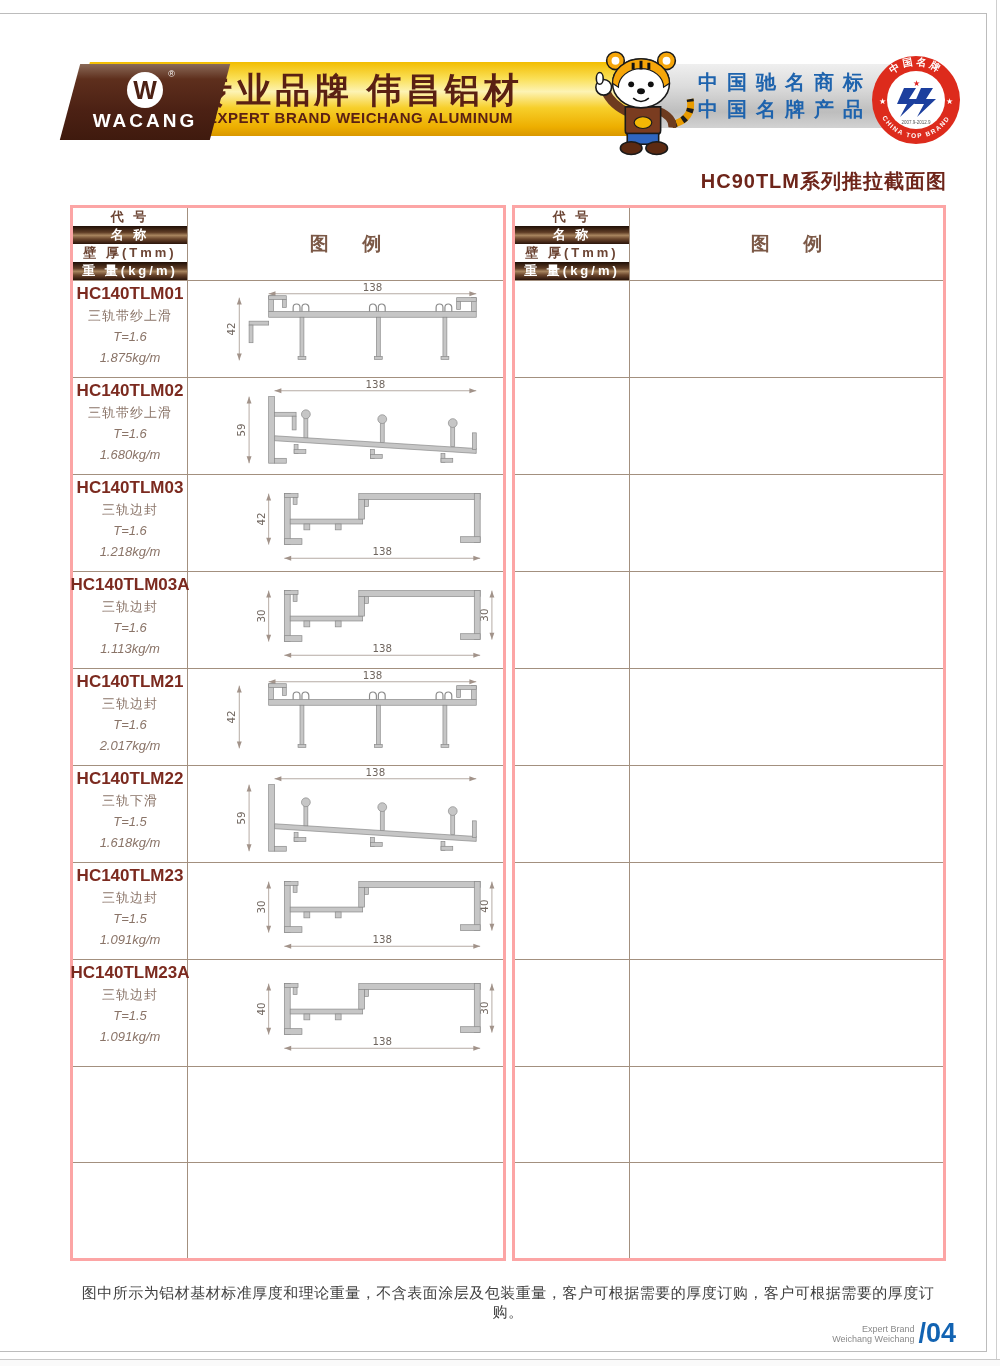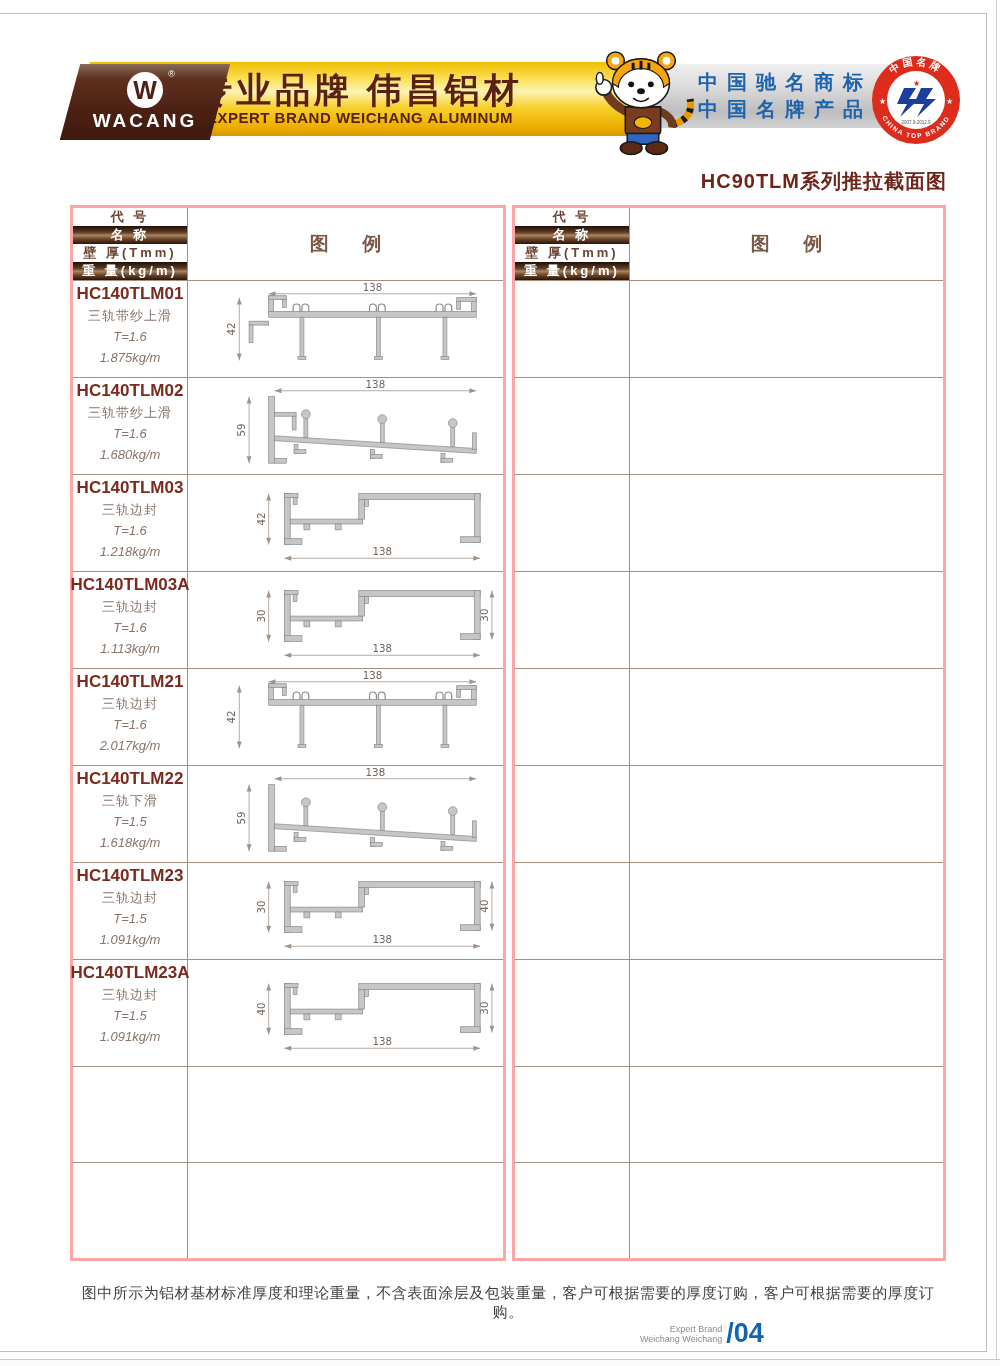--- a/index.html
+++ b/index.html
@@ -65,21 +65,21 @@
   .prof{fill:#c6c6c6;stroke:#8a8a8a;stroke-width:.7;}
   .profs{fill:none;stroke:#8a8a8a;stroke-width:1.2;}
   .dim{stroke:#a2938a;stroke-width:.8;}
   .dimf{fill:#a2938a;}
   .dimt{fill:#70665f;font-size:10.5px;font-family:"DejaVu Sans",sans-serif;}
 
   
   .foot-note{position:absolute;left:70px;top:1284px;width:876px;text-align:center;
      color:#404040;font-size:15px;letter-spacing:.5px;}
   .foot-brand{position:absolute;left:640px;top:1320px;width:316px;display:flex;
-     justify-content:flex-start;align-items:center;}
+     justify-content:flex-end;align-items:center;}
   .brand-small{text-align:right;color:#8a8a8a;font-size:9px;line-height:10px;margin-right:4px;}
   .page-num{color:#1263b2;font-size:27px;font-weight:bold;line-height:27px;}
 </style>
 </head>
 <body>
 
 <div class="page-frame"></div>
 <div class="right-strip"></div>
 <div class="bottom-strip"></div>
 

